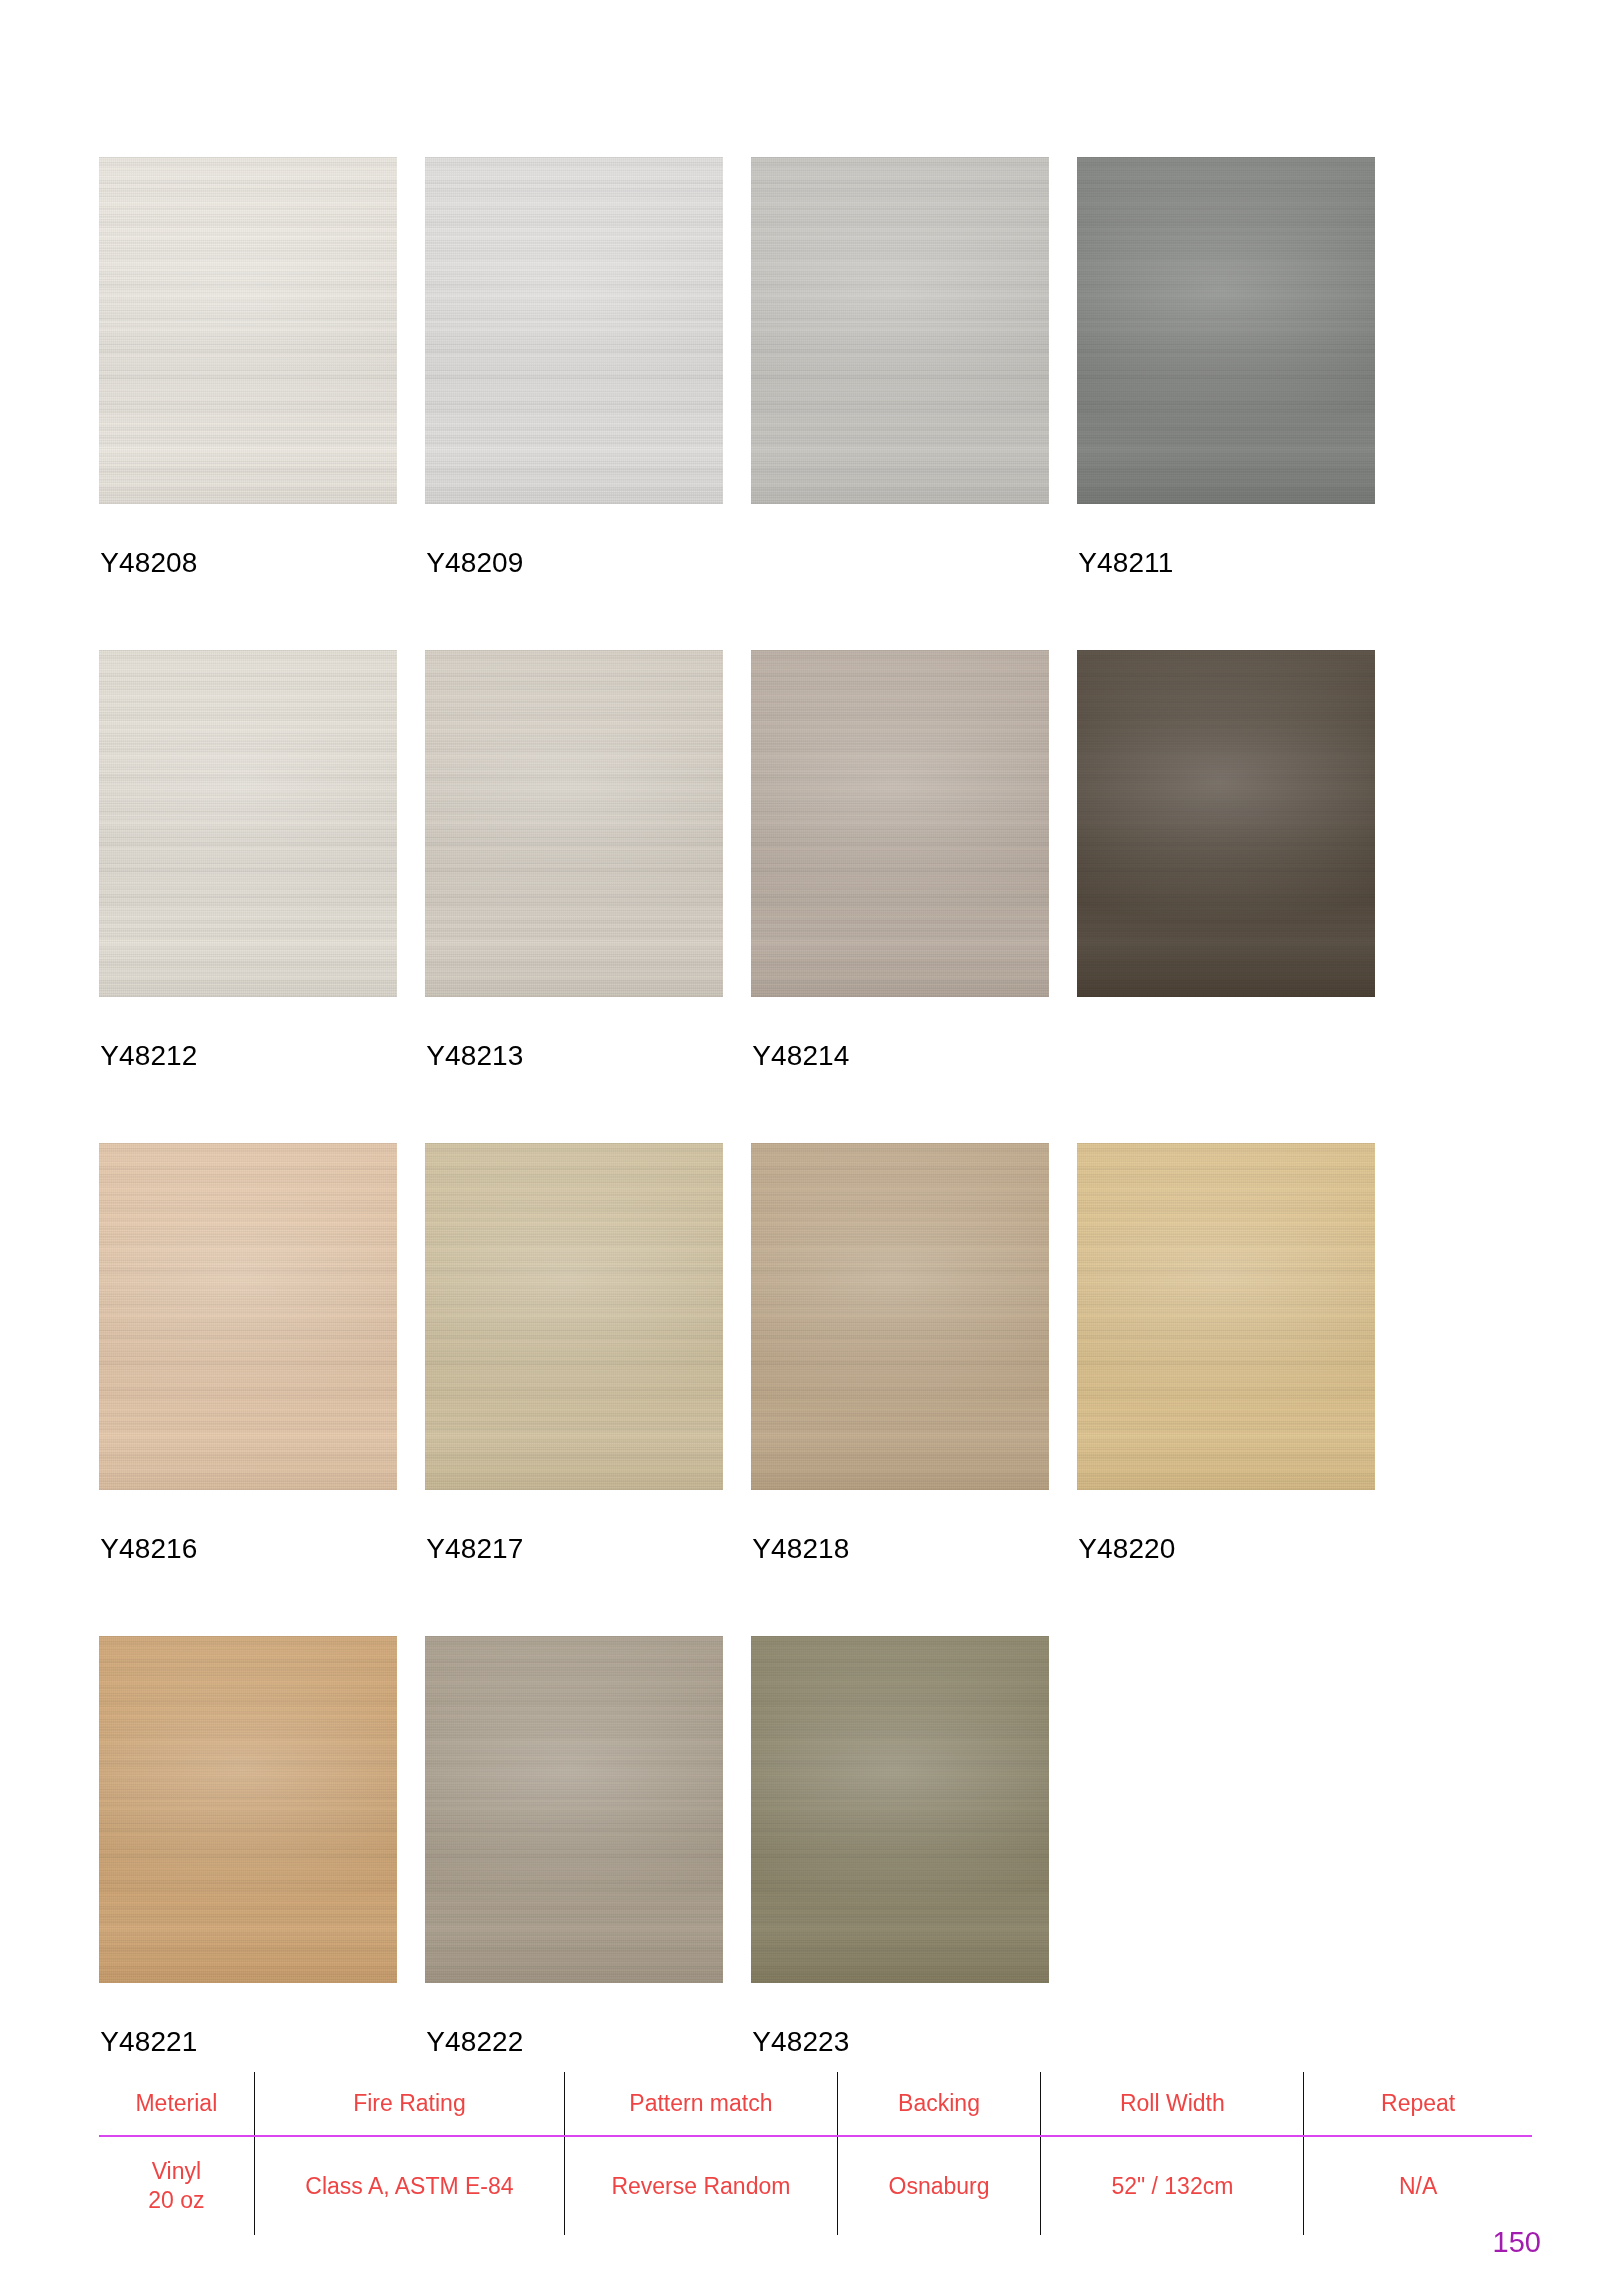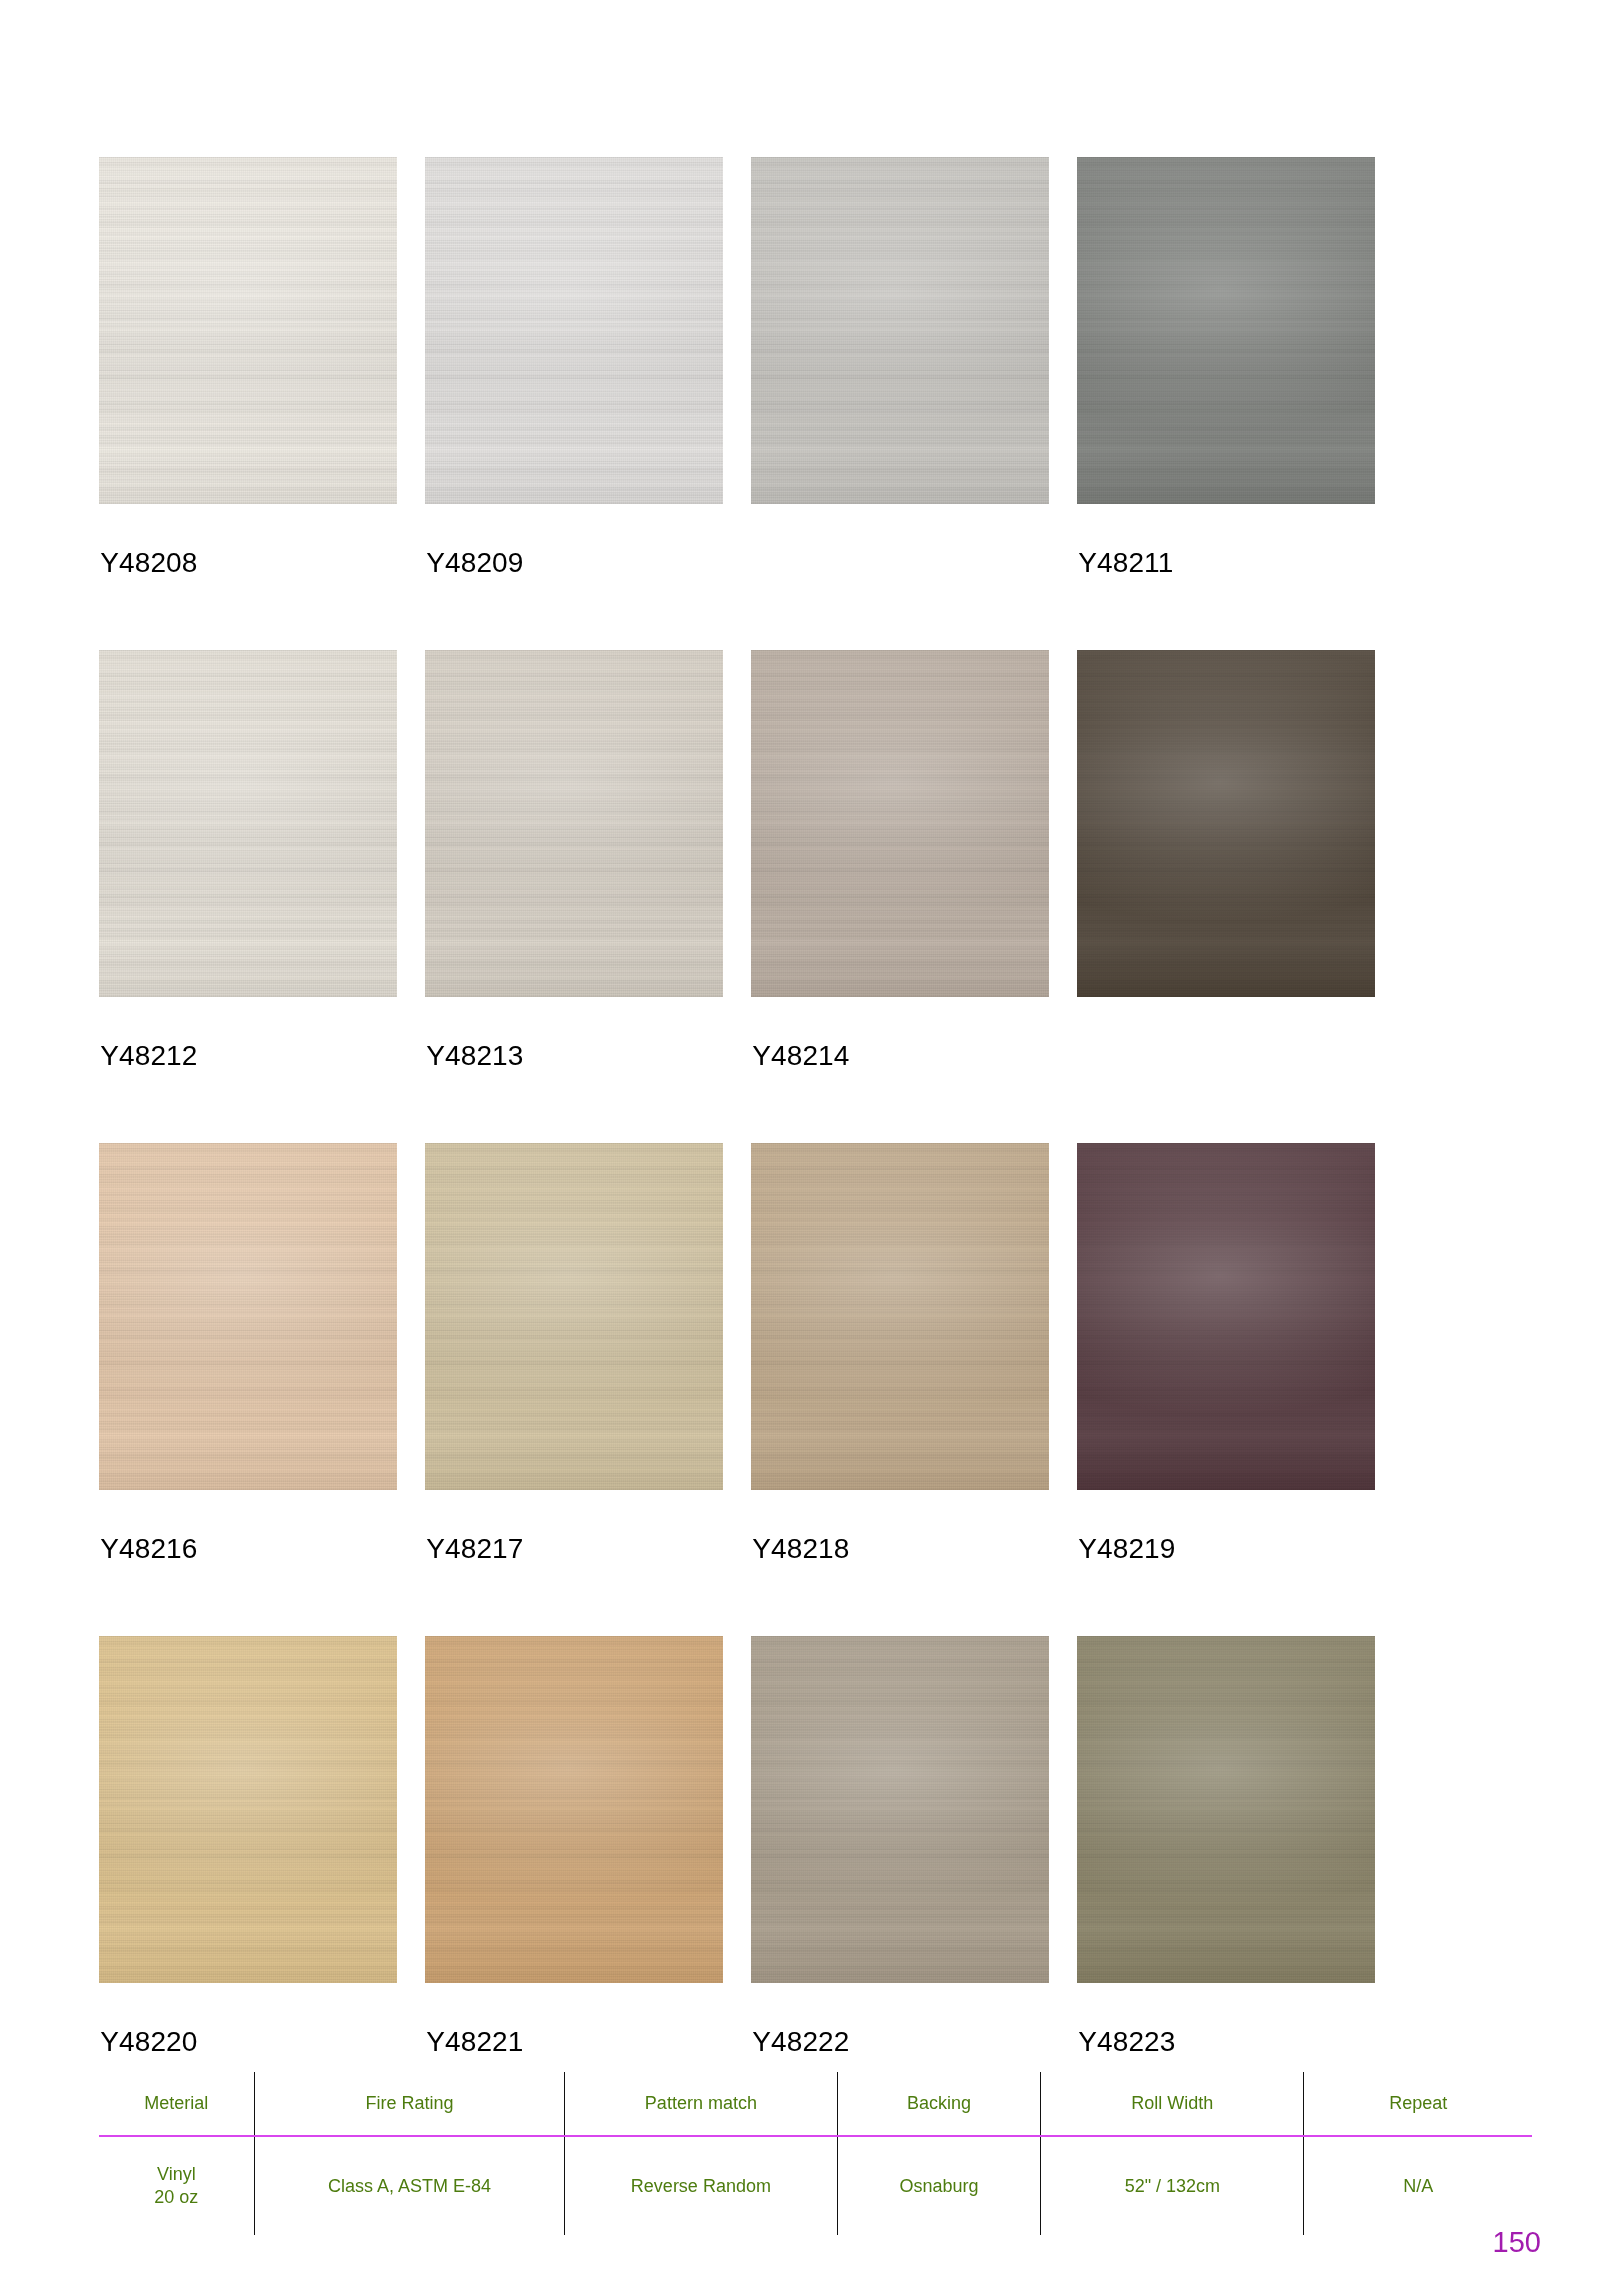--- a/index.html
+++ b/index.html
@@ -76,22 +76,22 @@
   }
   table.spec-table{
     width:100%;
     border-collapse:collapse;
     table-layout:fixed;
   }
   table.spec-table th,
   table.spec-table td{
     text-align:center;
     font-weight:normal;
-    font-size:18px;
-    color:#4d7c0f;
+    font-size:23px;
+    color:#ef4444;
     border-left:1.3px solid #111;
     padding:0;
     line-height:1.26;
   }
   table.spec-table th:first-child,
   table.spec-table td:first-child{border-left:none;}
   table.spec-table thead th{height:63px;vertical-align:middle;}
   table.spec-table tbody td{height:98px;vertical-align:middle;}
   table.spec-table tbody{border-top:2px solid #d946ef;}
   .c0{width:147px;} .c1{width:294px;} .c2{width:258px;}
@@ -201,28 +201,20 @@
 
     <div class="cell">
       <div class="sw-wrap">
         <div class="sw" style="background-color: rgb(194, 171, 140);"></div>
         <div class="tex"></div>
         <div class="sheen"></div>
       </div>
       <div class="label">Y48218</div>
     </div>
 
-    <div class="cell">
-      <div class="sw-wrap">
-        <div class="sw" style="background-color: rgb(85, 57, 63);"></div>
-        <div class="tex"></div>
-        <div class="sheen"></div>
-      </div>
-      <div class="label">Y48219</div>
-    </div>
 
     <div class="cell">
       <div class="sw-wrap">
         <div class="sw" style="background-color: rgb(224, 196, 142);"></div>
         <div class="tex"></div>
         <div class="sheen"></div>
       </div>
       <div class="label">Y48220</div>
     </div>
 

